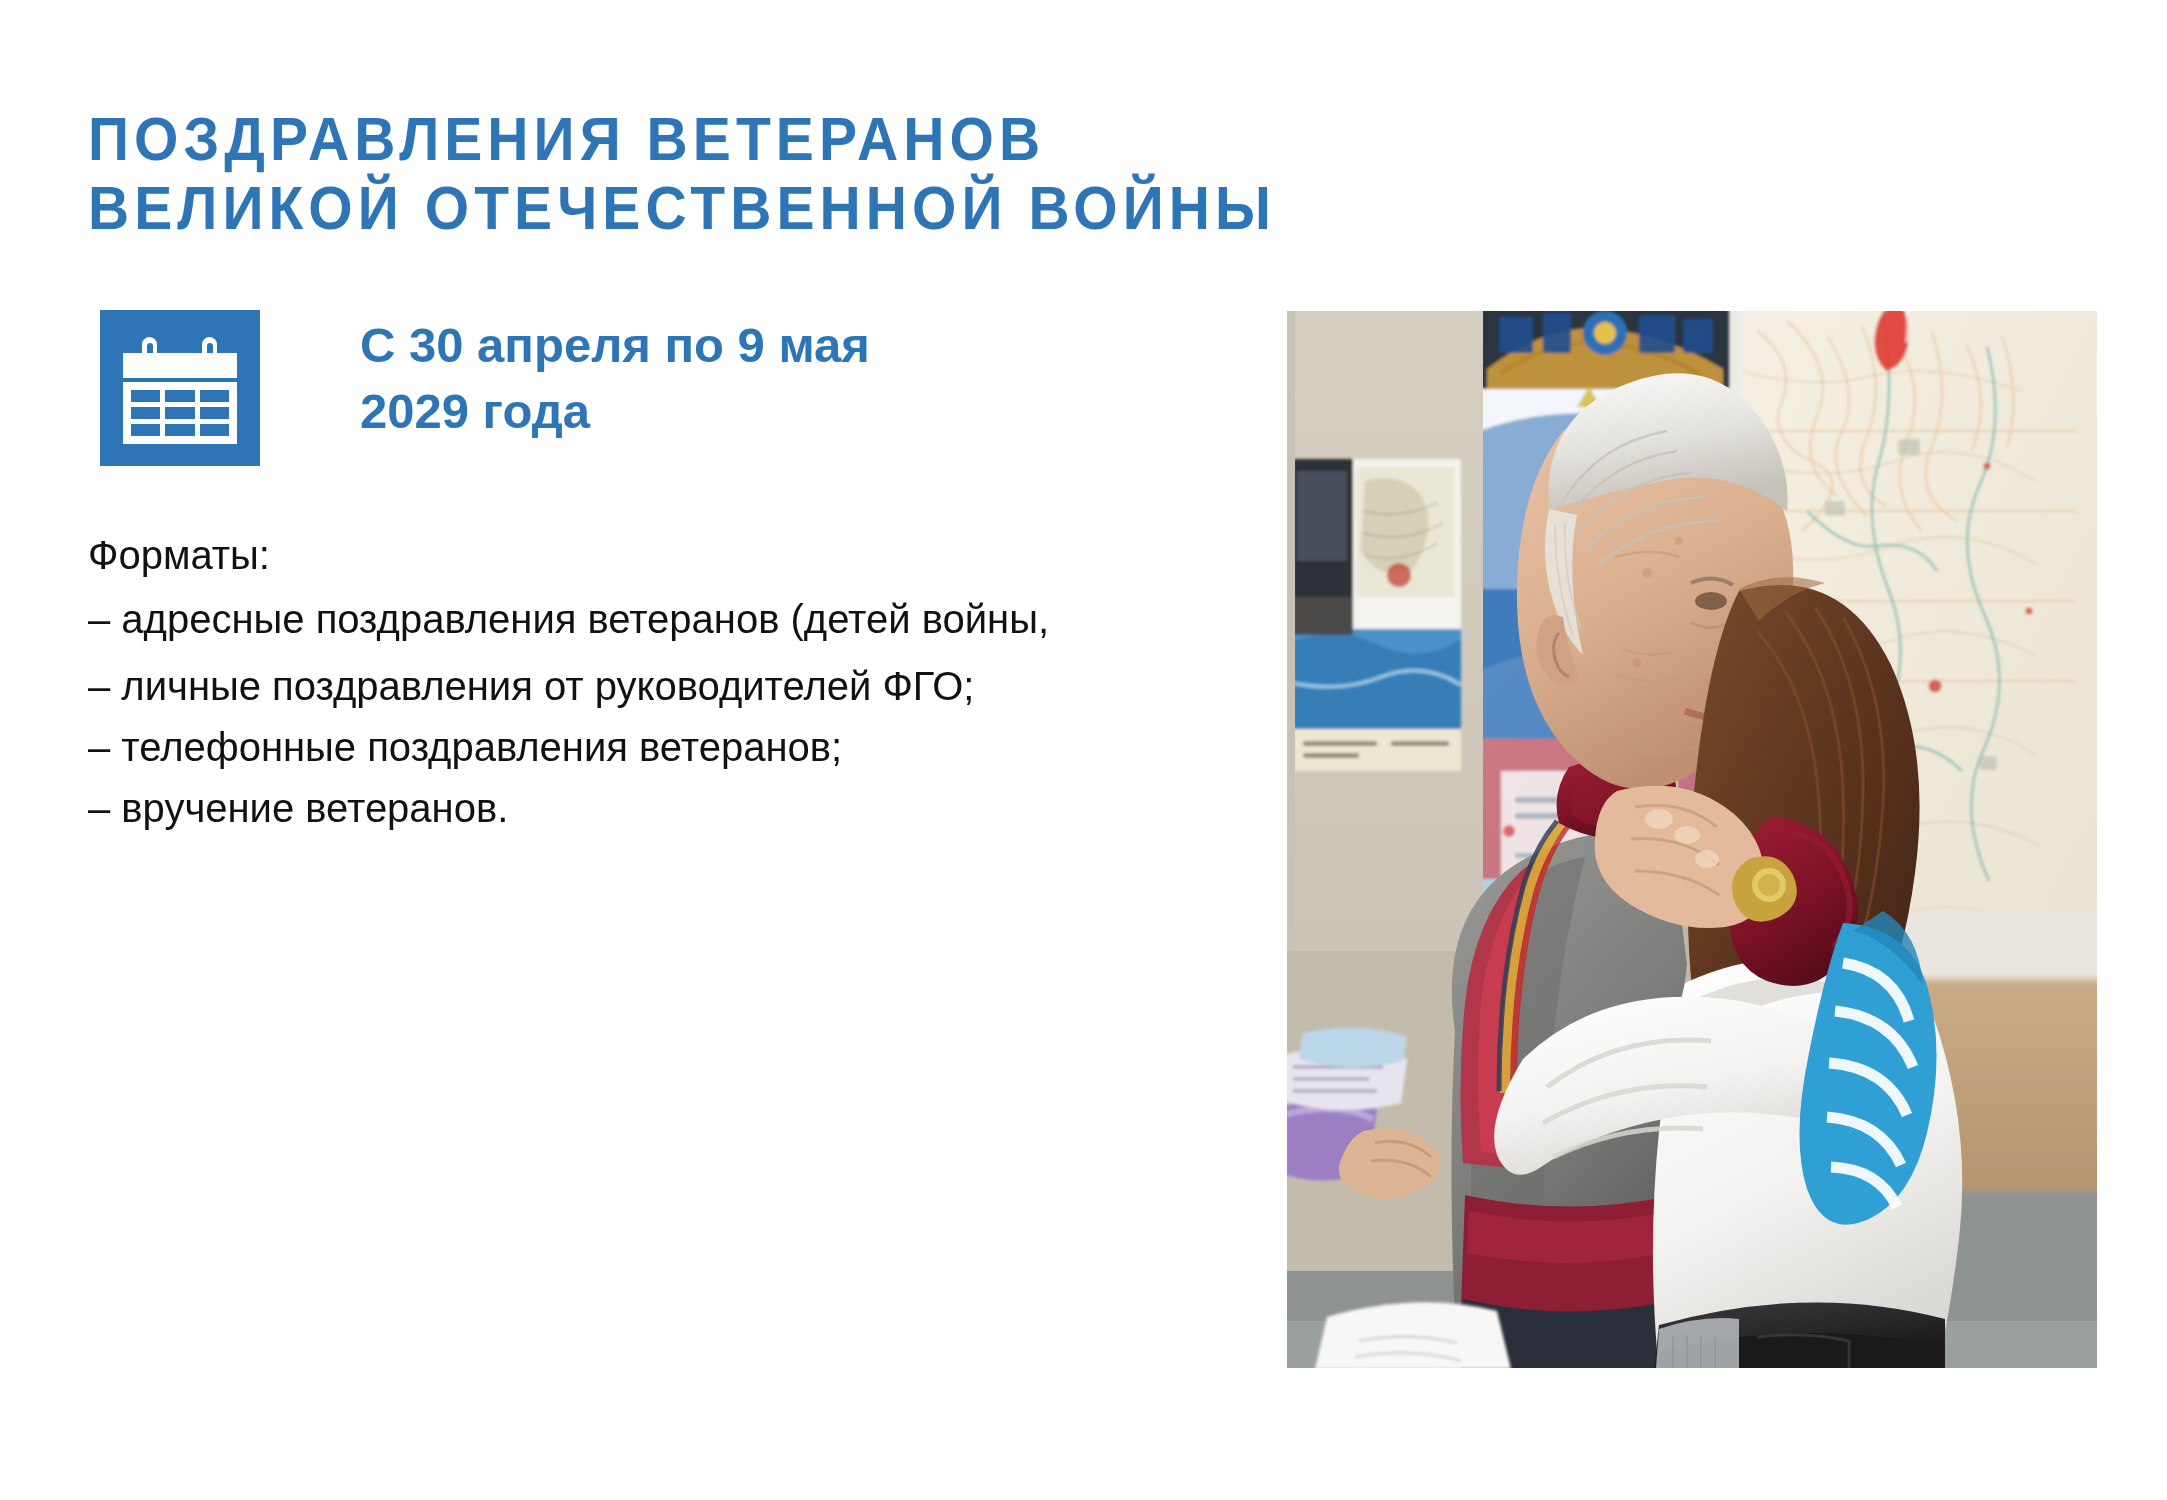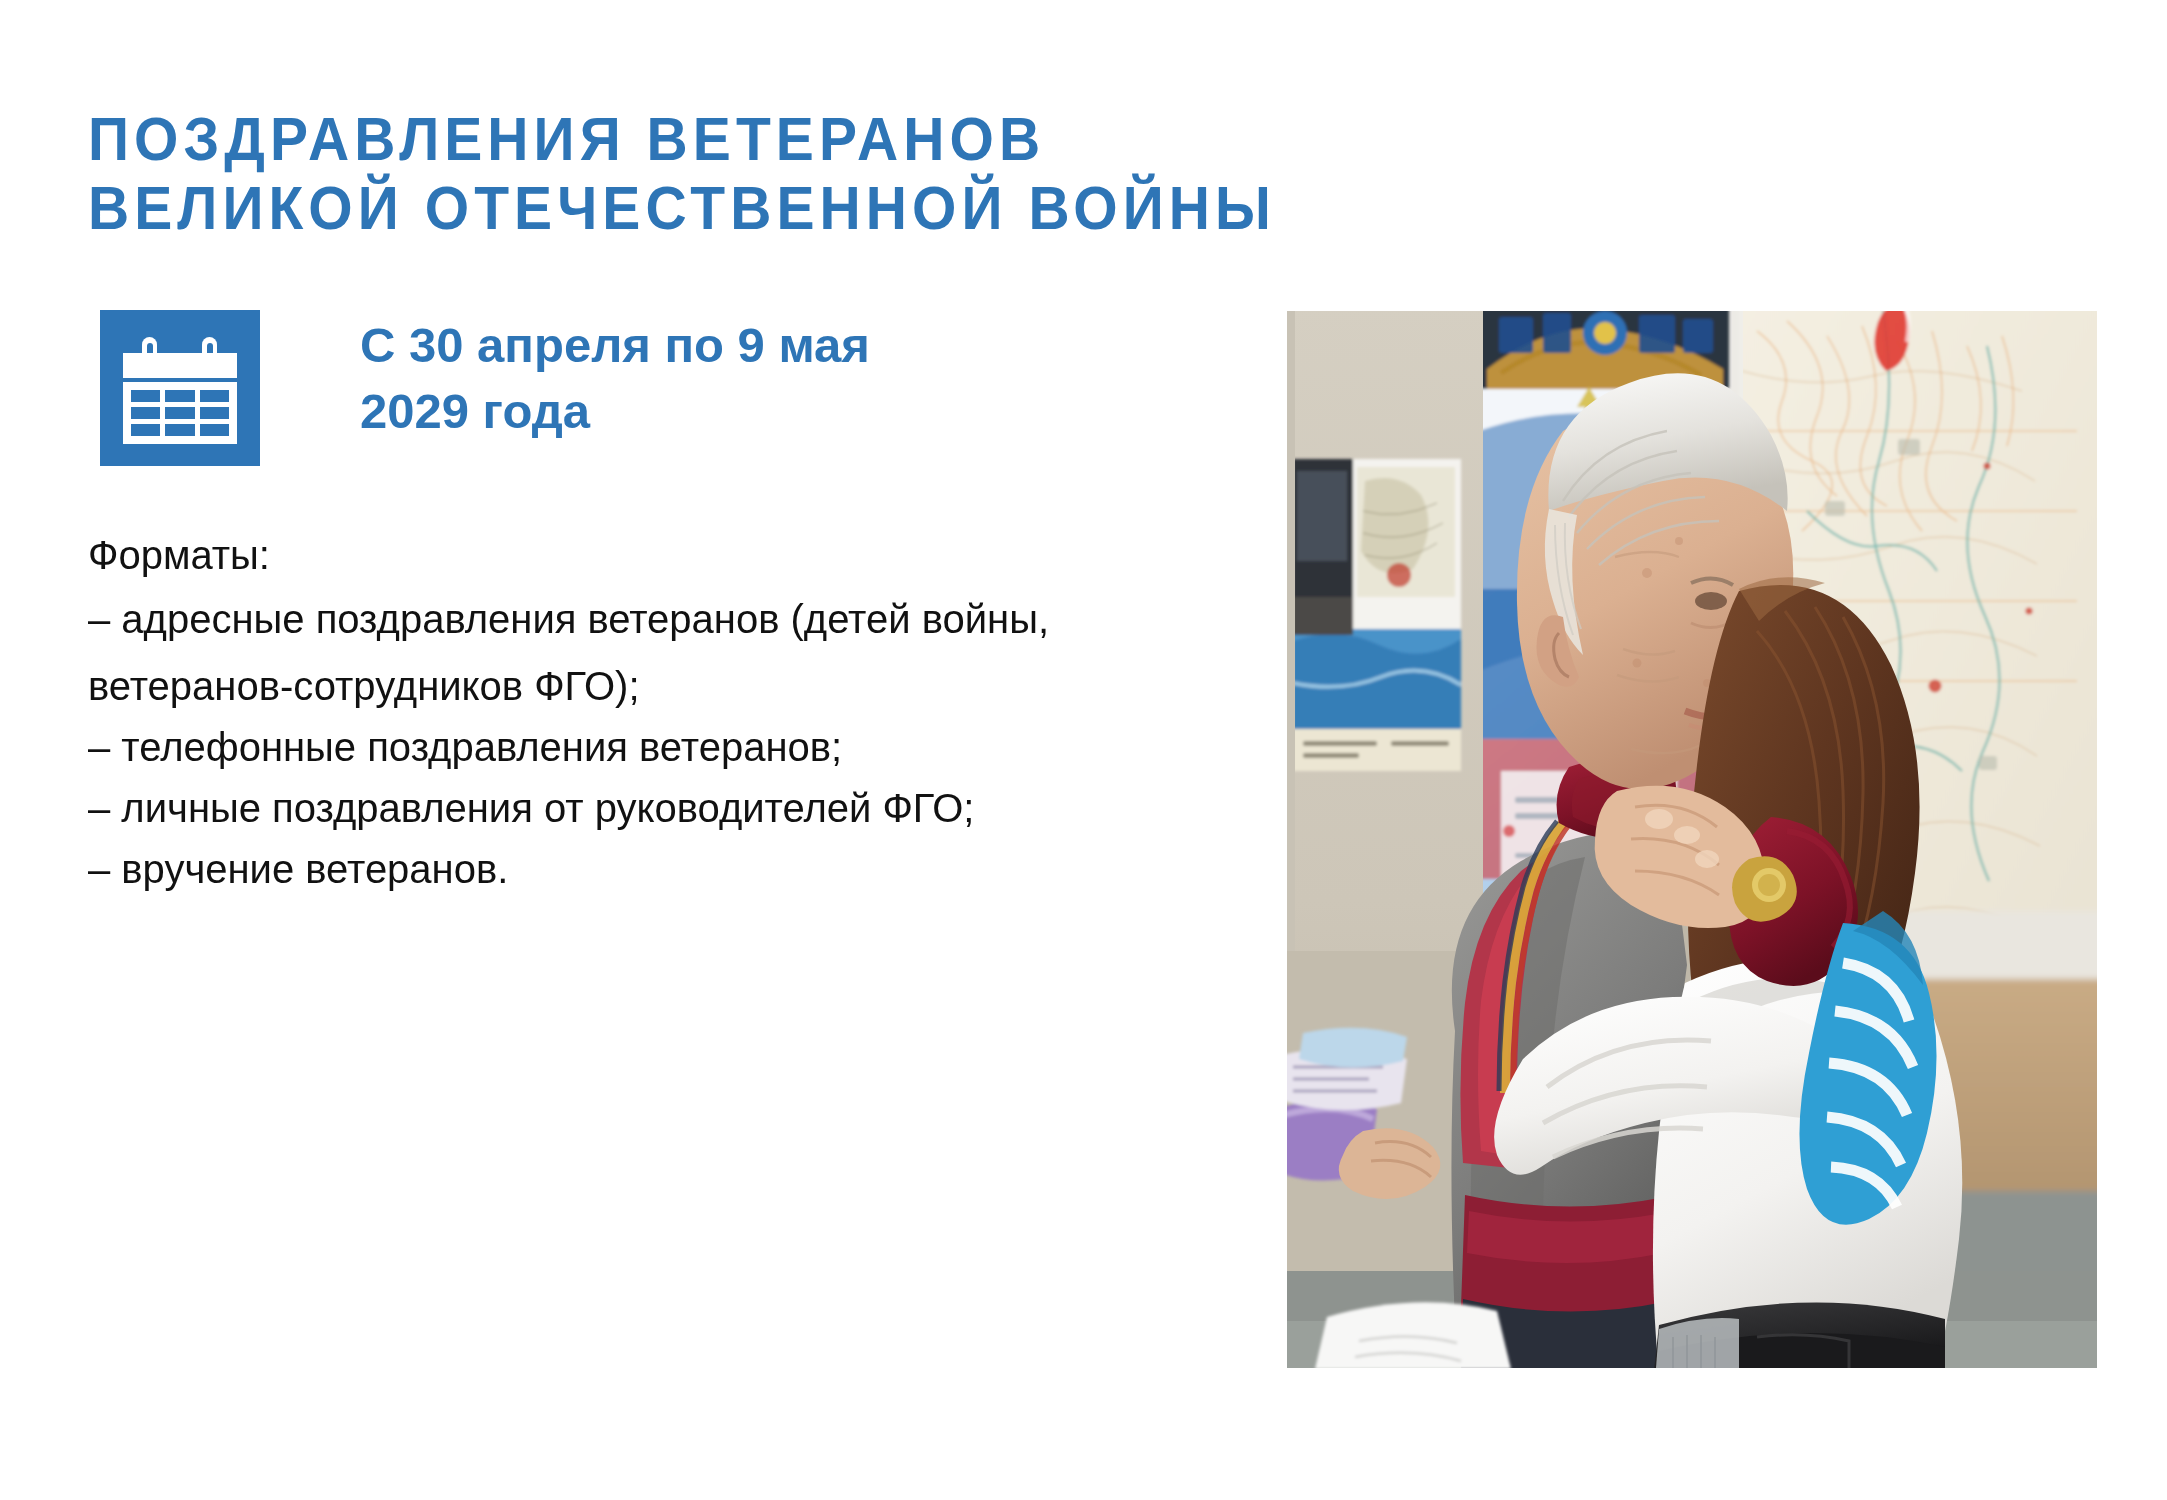--- a/index.html
+++ b/index.html
@@ -170,23 +170,22 @@
   <div id="date-text">
     <span>С 30 апреля по 9 мая</span>
     <span>2029 года</span>
   </div>
 
 </div>
 
 <div id="formats-block">
   <div id="formats-heading">Форматы:</div>
   <span class="fline cont">– адресные поздравления ветеранов (детей войны,</span>
-  <span class="fline">ветеранов-сотрудников ФГО);</span>
+  <span class="fline">– личные поздравления от руководителей ФГО;</span>
   <span class="fline">– телефонные поздравления ветеранов;</span>
-  <span class="fline">– личные поздравления от руководителей ФГО;</span>
   <span class="fline">– вручение ветеранов.</span>
 </div>
 
 <div id="photo">
   <svg viewBox="0 0 810 1057" preserveAspectRatio="xMidYMid slice">
     <defs>
       <linearGradient id="wallg" x1="0" y1="0" x2="0" y2="1">
         <stop offset="0%" stop-color="#d5cfc2"></stop>
         <stop offset="60%" stop-color="#cdc6b8"></stop>
         <stop offset="100%" stop-color="#bfb7a8"></stop>

